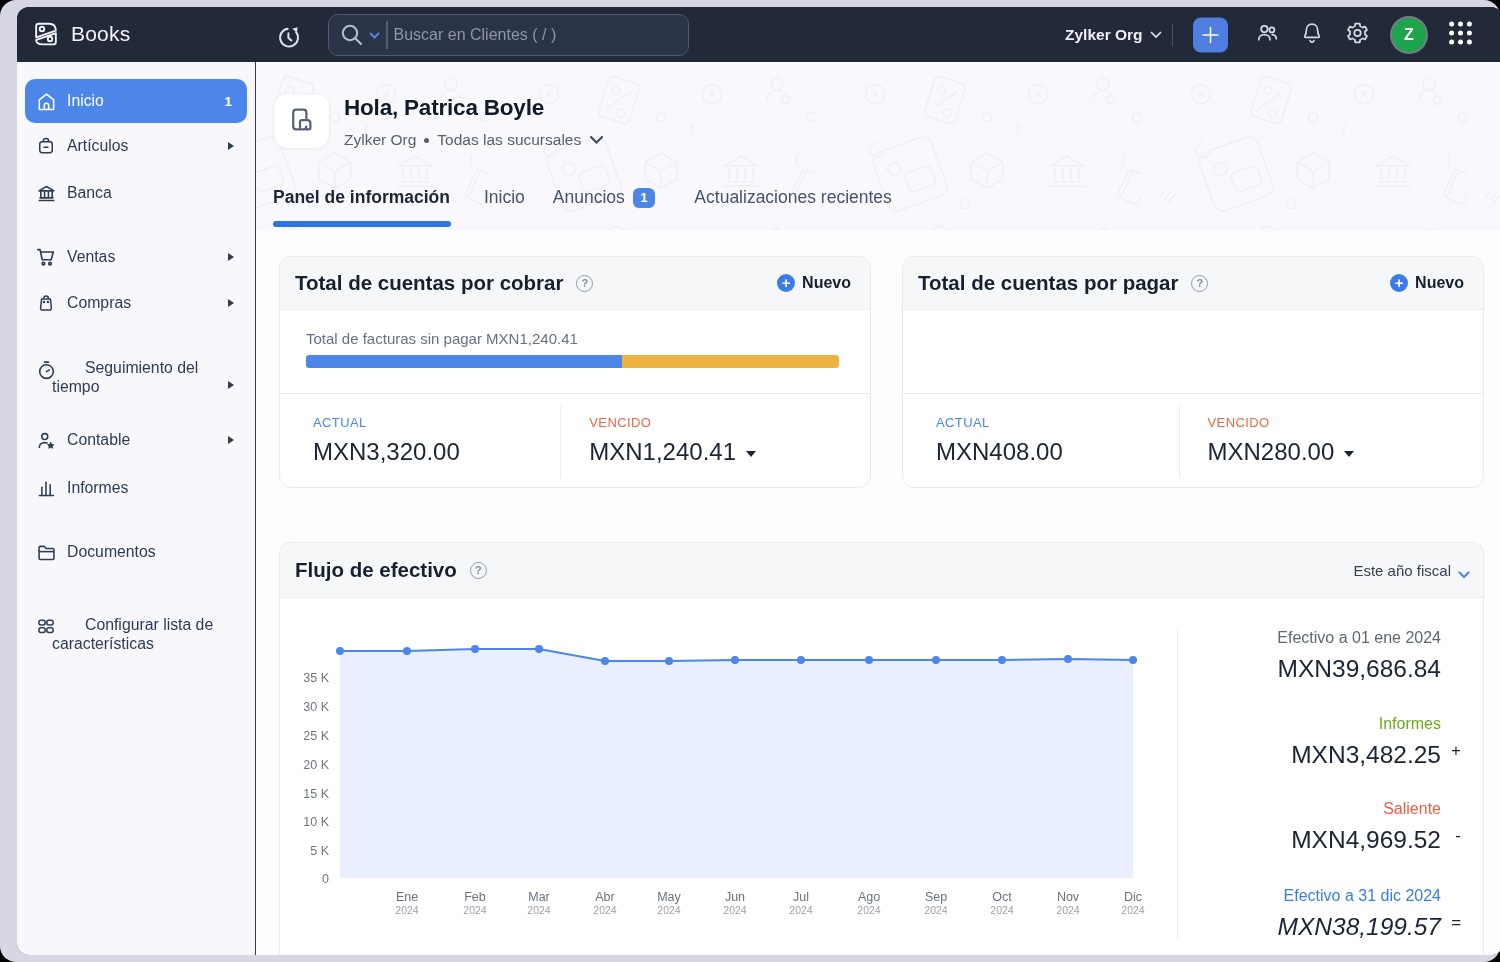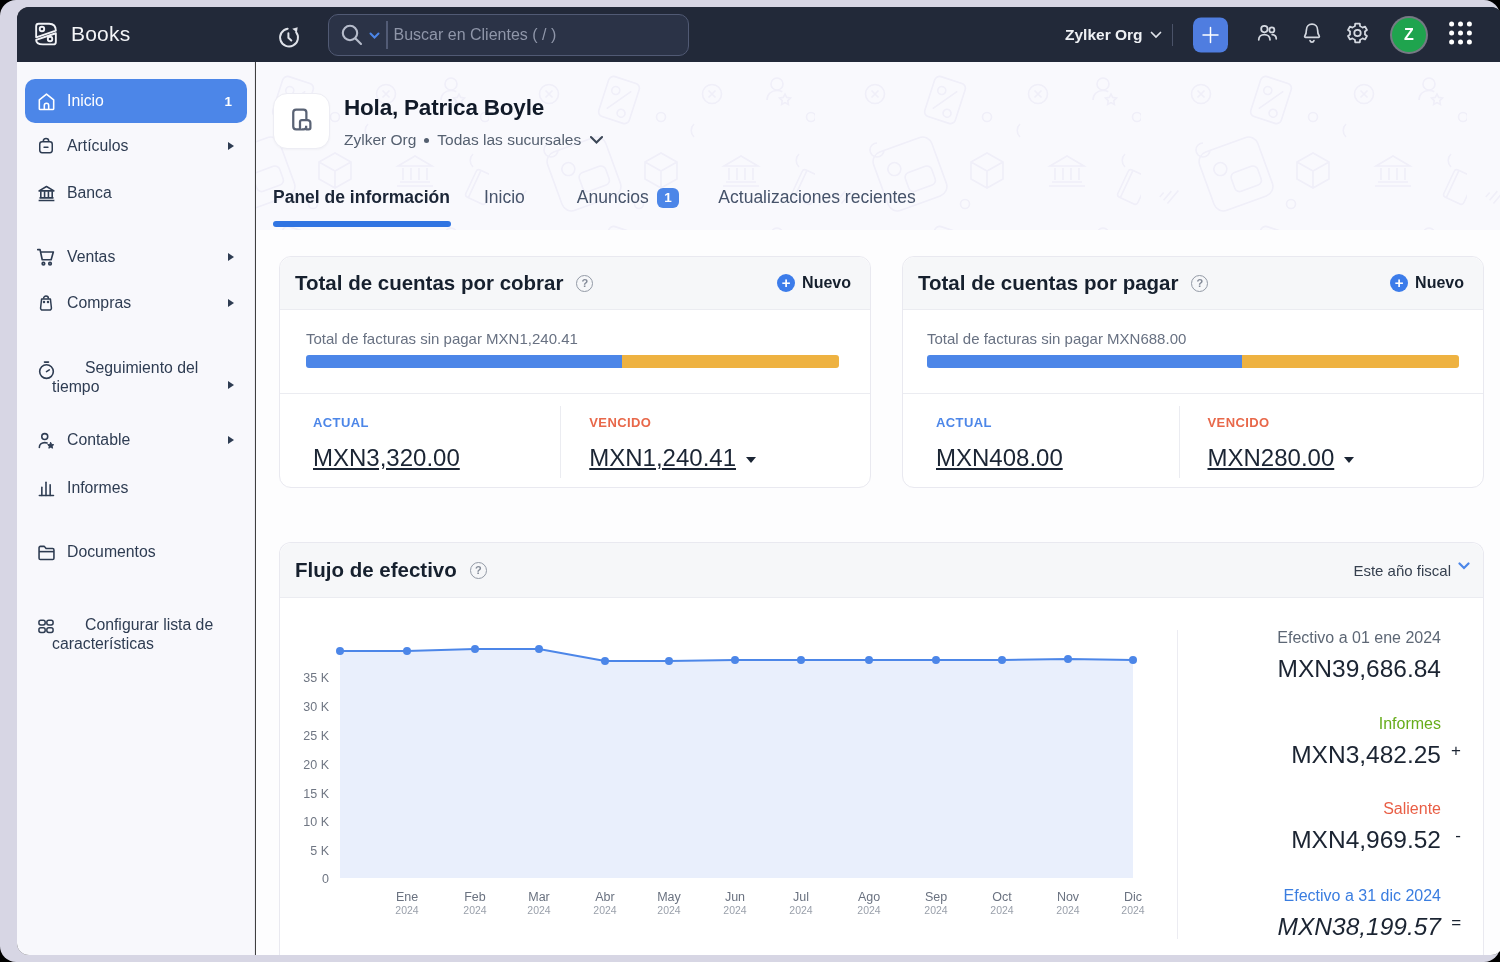--- a/index.html
+++ b/index.html
@@ -56,29 +56,29 @@
 .pluscirc { width:18px; height:18px; border-radius:50%; background:#3c7cea; color:#fff; display:flex; align-items:center; justify-content:center; font-size:15px; font-weight:600; padding-bottom:1px; }
 .cbody { padding:20px 31px 0 26px; }
 .sinpagar { font-size:15px; color:#687182; }
 .pbar { margin-top:8px; height:13px; border-radius:3px; overflow:hidden; display:flex; }
 .pbar .b { background:#4c86e8; }
 .pbar .y { background:#eeb241; flex:1; }
 .cfoot { position:absolute; left:0; bottom:0; width:100%; height:94px; border-top:1px solid #ebecf1; display:flex; }
 .cfoot .half { width:47.5%; padding:21px 0 0 33px; position:relative; }
 .cfoot .half + .half { width:52.5%; padding-left:29px; }
 .cfoot .vline { position:absolute; left:47.5%; top:12px; height:72px; width:1px; background:#ebecf1; }
-.klabel { font-size:13px; font-weight:700; letter-spacing:.4px; }
+.klabel { font-size:13px; font-weight:400; letter-spacing:.4px; }
 .klabel.blue { color:#4c86e8; }
 .klabel.orange { color:#e8684a; }
-.kval { margin-top:14px; font-size:24px; color:#1b2534; display:flex; align-items:center; gap:10px;text-decoration:underline; }
+.kval { margin-top:8px; font-size:24px; color:#1b2534; display:flex; align-items:center; gap:10px; }
 .caret { width:0; height:0; border-top:6px solid #1b2534; border-left:5px solid transparent; border-right:5px solid transparent; margin-top:3px; }
 
 .cardC { left:23px; top:480px; width:1205px; height:460px; border-radius:12px 12px 0 0; border-bottom:none; }
 .cardC .chead { height:55px; padding-right:13px; }
-.fiscal { margin-left:auto; display:flex; align-items:flex-start; gap:7px; font-size:15px; color:#36404f; }
+.fiscal { margin-left:auto; display:flex; align-items:flex-end; gap:7px; font-size:15px; color:#36404f; }
 .chart-wrap { position:absolute; left:0; top:56px; width:897px; height:404px; }
 .stats { position:absolute; left:897px; top:56px; width:308px; height:404px; }
 .stats:before { content:""; position:absolute; left:0; top:31px; height:309px; width:1px; background:#ececf2; }
 .stat { position:absolute; right:44px; text-align:right; }
 .stat .lab { font-size:16px; margin-bottom:8px;margin-left:20px; }
 .stat .val { font-size:24.5px; color:#1b2432; }
 .gray { color:#5d6775; } .green { color:#67ad1b; } .red { color:#e95e45; } .blu { color:#3a7de0; }
 .sym { position:absolute; right:-20px; font-size:17px; color:#1b2432; }
 </style>
 </head>
@@ -335,21 +335,21 @@
       </div>
       <div class="greet">Hola, Patrica Boyle</div>
       <div class="sub">Zylker Org <b class="dot"></b> Todas las sucursales
         <svg width="15" height="10" viewBox="0 0 13 9" fill="none" stroke="#3c4757" stroke-width="1.9" stroke-linecap="round">
             <path d="M1.5 1.8 6.5 6.8 11.5 1.8"></path>
           </svg>
       </div>
       <div class="tabs">
         <span class="tab active">Panel de información</span>
         <span class="tab" style="margin-left:34px;">Inicio</span>
-        <span class="tab" style="margin-left:52px;">Anuncios</span>
+        <span class="tab" style="margin-left:28px;">Anuncios</span>
           <span class="badge-b">1</span>
         <span class="tab" style="margin-left:39px;">Actualizaciones recientes</span>
       </div>
       <div class="underline"></div>
     </div>
 
     <div class="card cardL">
       <div class="chead">
           <span class="t">Total de cuentas por cobrar</span>
           <span class="qm">?</span>
@@ -373,27 +373,20 @@
         </div>
         <div class="vline"></div>
       </div>
     </div>
 
     <div class="card cardR">
       <div class="chead">
           <span class="t">Total de cuentas por pagar</span>
           <span class="qm">?</span>
         <span class="nuevo"><span class="pluscirc">+</span>Nuevo</span>
-      </div>
-      <div class="cbody" style="padding:20px 24px 0 24px;">
-        <div class="sinpagar">Total de facturas sin pagar MXN688.00</div>
-        <div class="pbar">
-            <div class="b" style="width:59.3%"></div>
-            <div class="y"></div>
-          </div>
       </div>
       <div class="cfoot">
         <div class="half">
           <div class="klabel blue">ACTUAL</div>
           <div class="kval">MXN408.00</div>
         </div>
         <div class="half">
           <div class="klabel orange">VENCIDO</div>
           <div class="kval">MXN280.00 <span class="caret"></span></div>
         </div>

